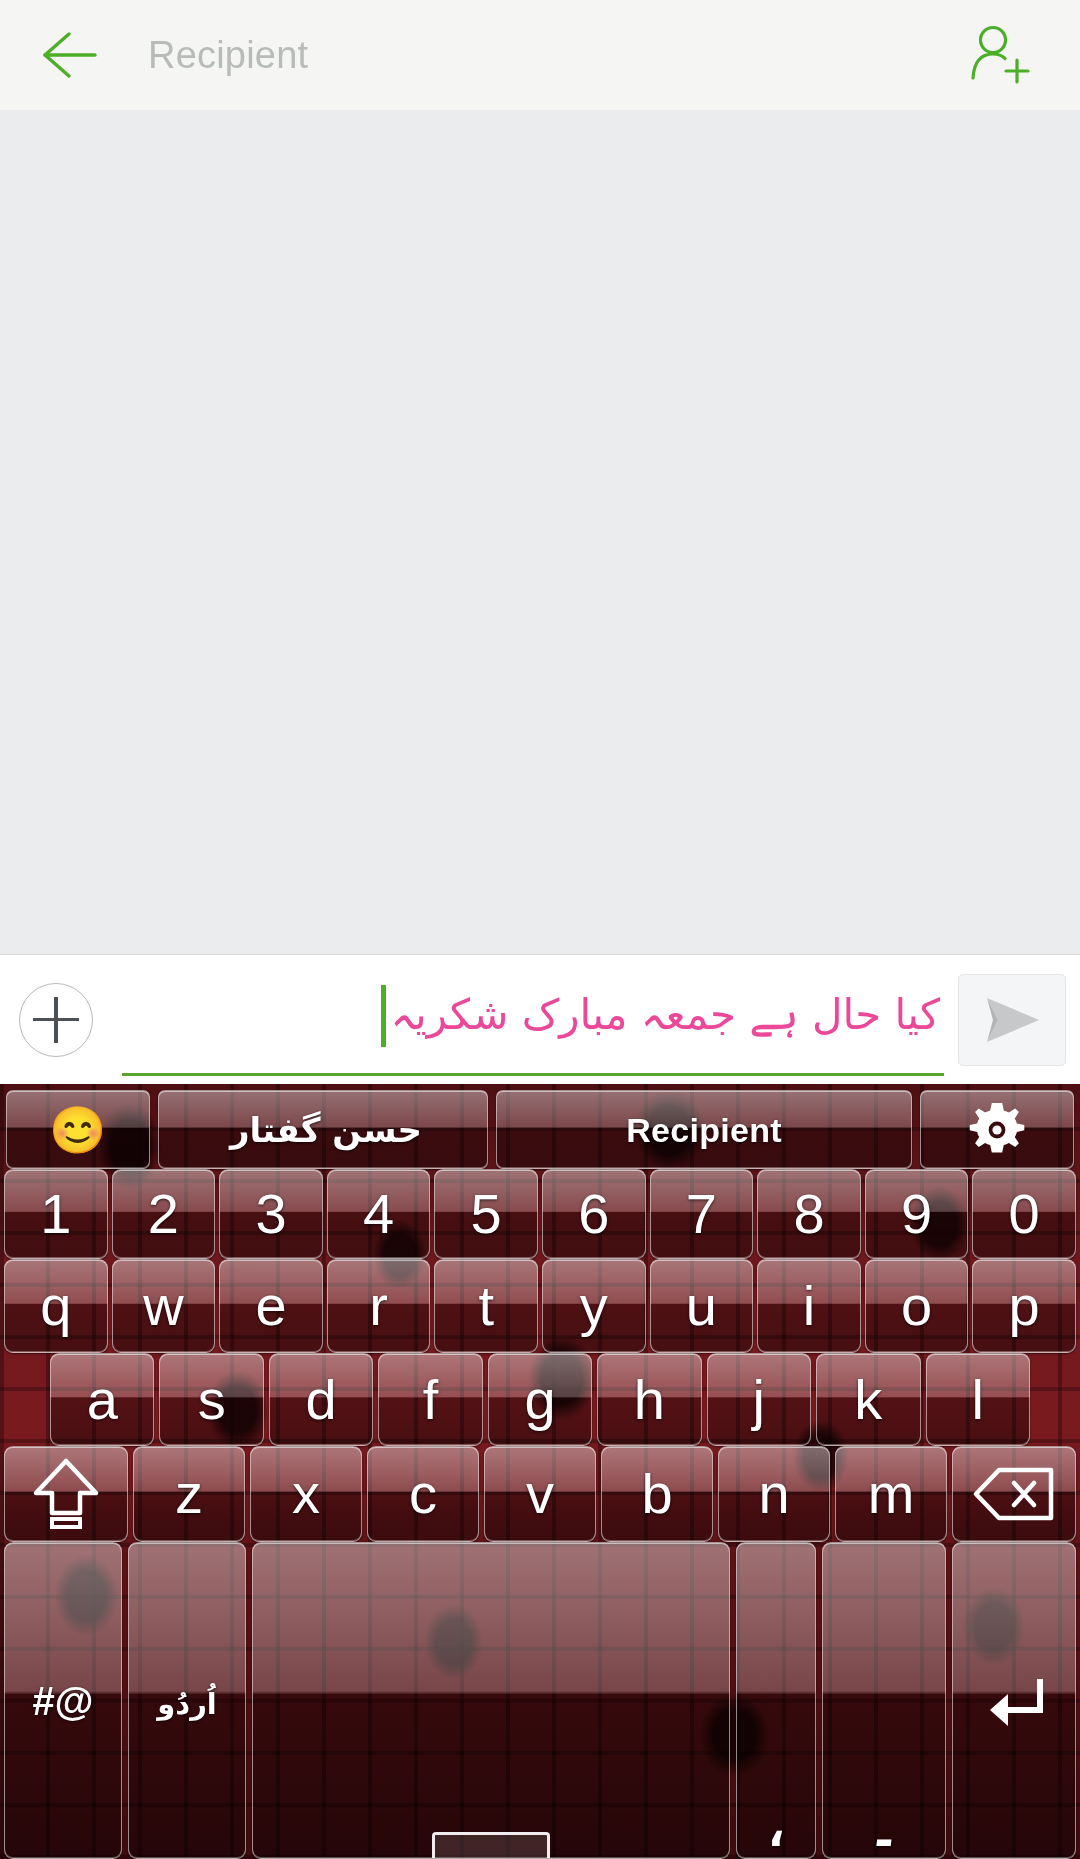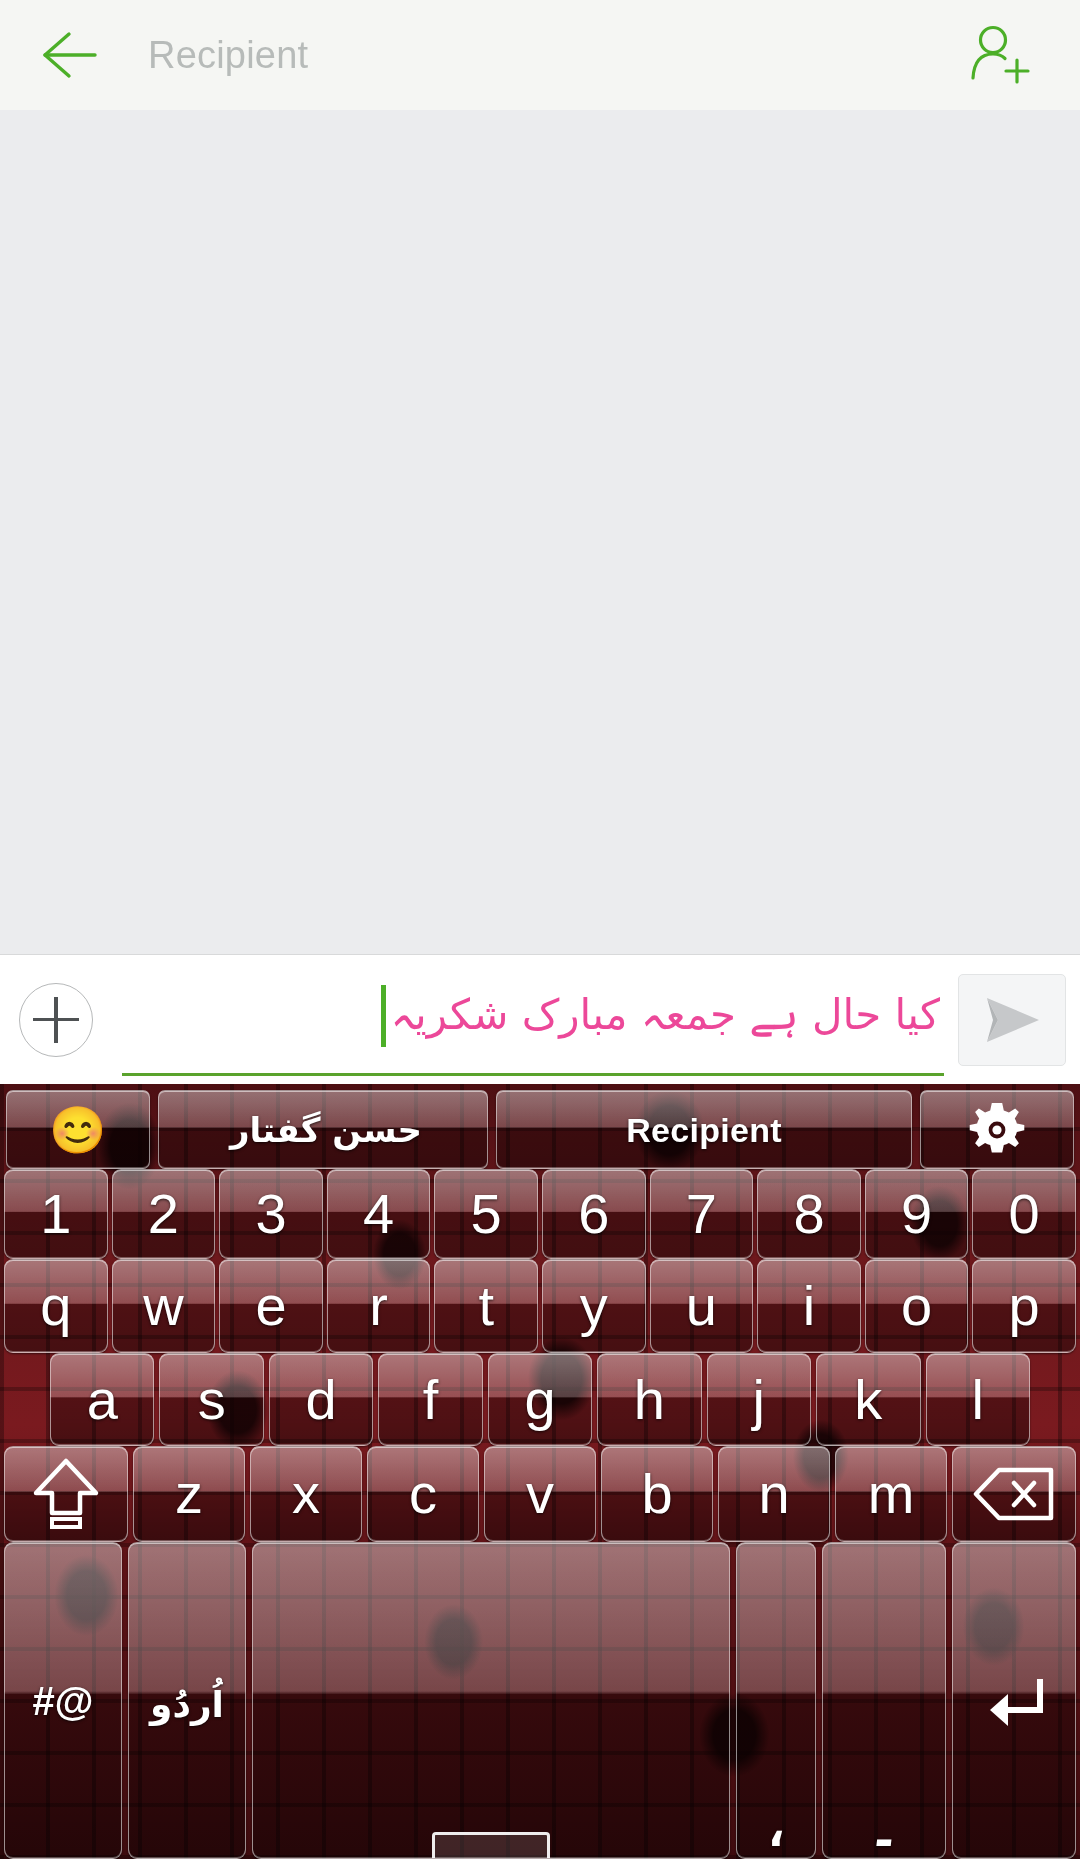--- a/index.html
+++ b/index.html
@@ -216,21 +216,21 @@
   .key.shift    { flex: 0 0 124px; }
   .key.backspace{ flex: 0 0 124px; }
   .key.symbols  { flex: 0 0 118px; }
   .key.lang     { flex: 0 0 118px; }
   .key.space    { flex: 1 1 auto; }
   .key.comma    { flex: 0 0 80px; }
   .key.period   { flex: 0 0 124px; }
   .key.enter    { flex: 0 0 124px; }
   .key.lang .key-label {
     font-family: "DejaVu Sans", "Liberation Sans", sans-serif;
-    font-size: 36px; direction: rtl; font-weight: bold; margin-top: 8px;
+    font-size: 29px; direction: rtl; font-weight: bold; margin-top: 8px;
   }
   .key.symbols .key-label { font-size: 40px; font-weight: bold; }
   .key.comma .key-label, .key.period .key-label {
     font-size: 56px; align-self: flex-end; margin-bottom: 4px; font-weight: bold;
   }
   .spacebar-notch {
     position: absolute; z-index: 3;
     bottom: 0; left: 50%; transform: translateX(-50%);
     width: 118px; height: 26px;
     border: 3px solid rgba(255,255,255,.92);

